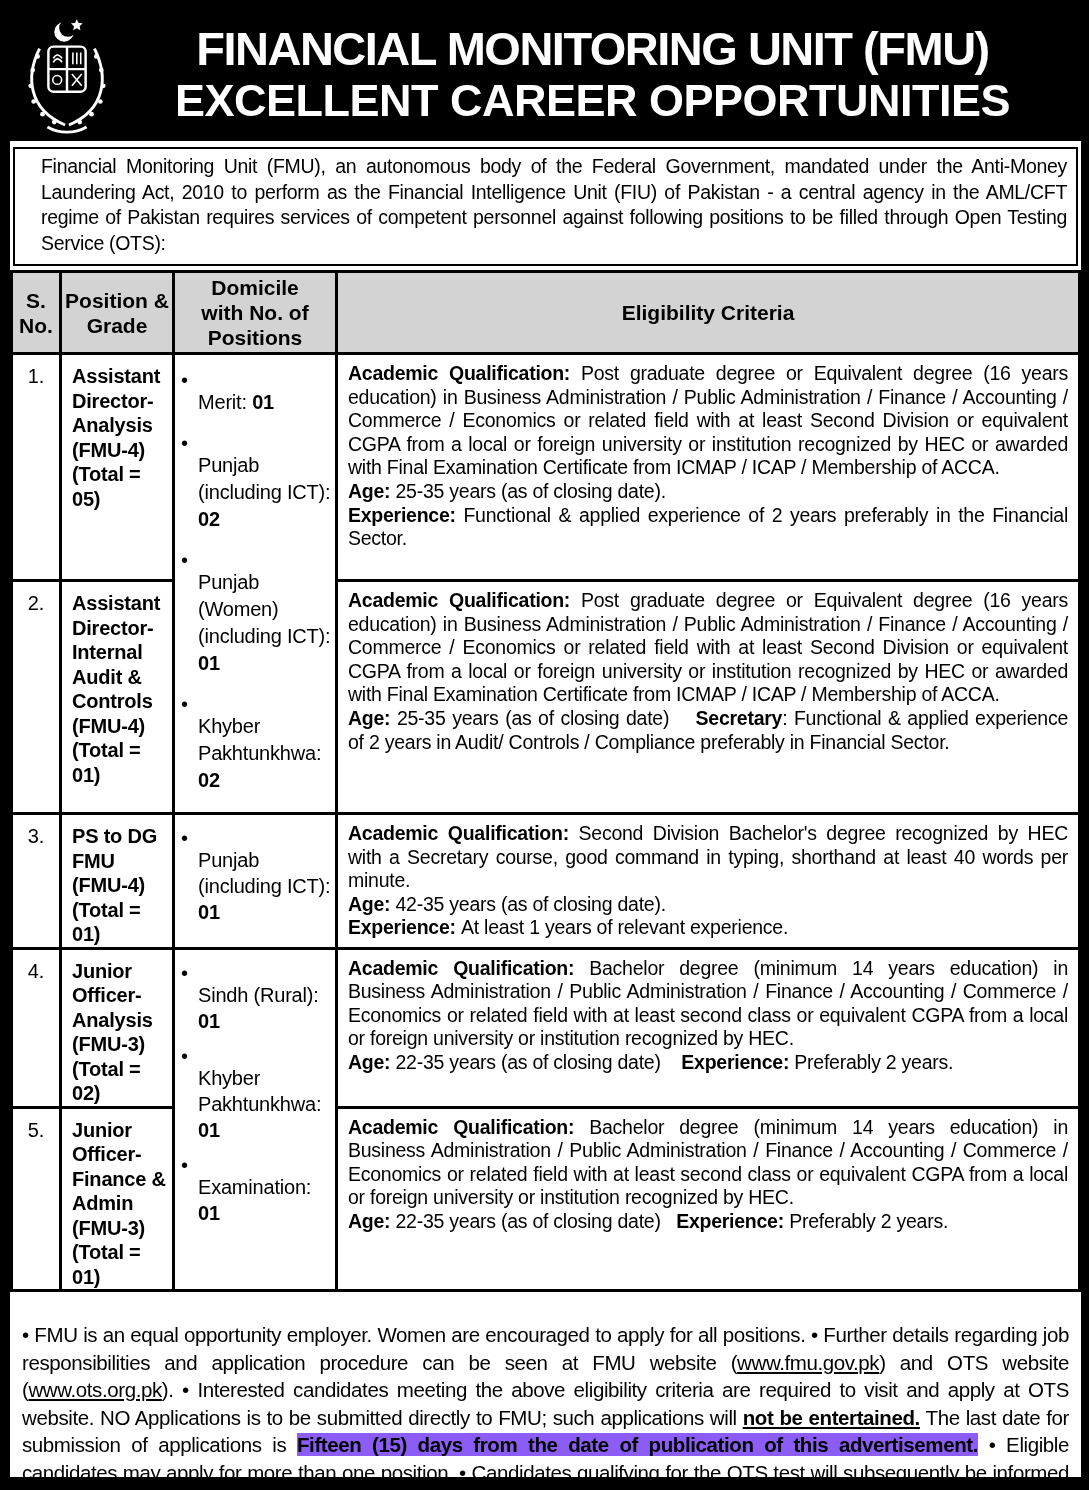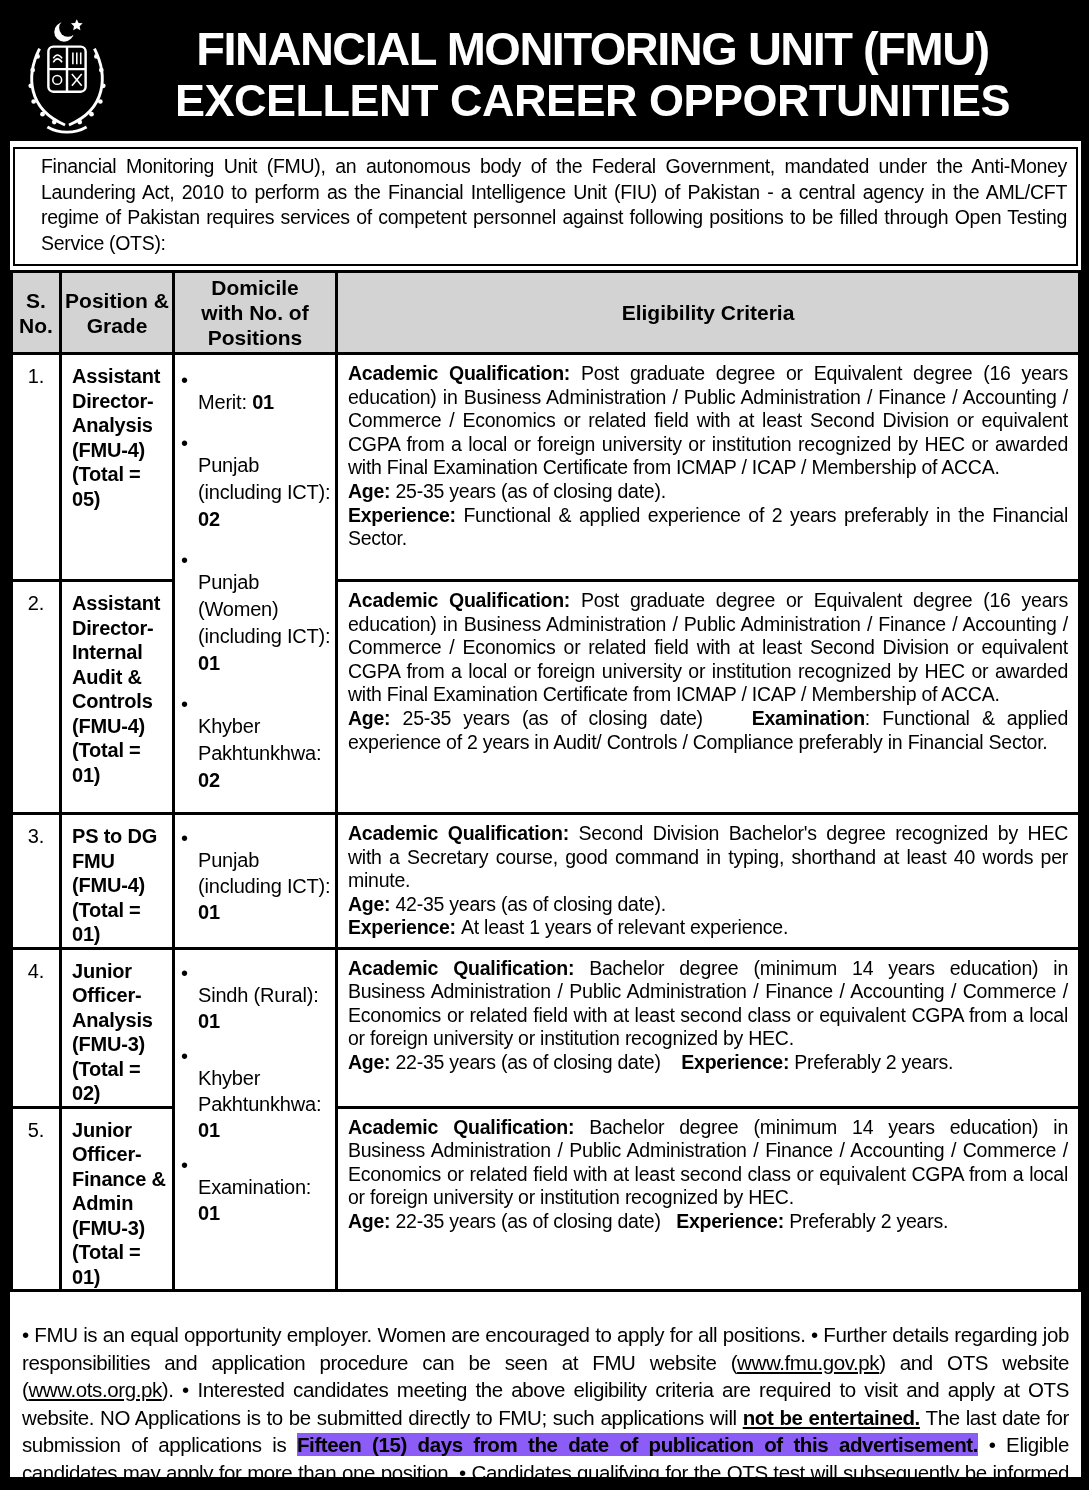--- a/index.html
+++ b/index.html
@@ -146,21 +146,21 @@
           </td>
       <td class="elig rich"><span class="b">Academic Qualification: </span><span>Post graduate degree or Equivalent degree (16 years education) in Business Administration / Public Administration / Finance / Accounting / Commerce / Economics or related field with at least Second Division or equivalent CGPA from a local or foreign university or institution recognized by HEC or awarded with Final Examination Certificate from ICMAP / ICAP / Membership of ACCA.
 </span><span class="b">Age: </span><span>25-35 years (as of closing date).
 </span><span class="b">Experience: </span><span>Functional &amp; applied experience of 2 years preferably in the Financial Sector.</span></td>
     </tr>
     <tr class="r2">
       <td class="sno">2.</td>
       <td class="pos">Assistant Director-Internal Audit &amp; Controls (FMU-4)
 (Total = 01)</td>
       <td class="elig rich"><span class="b">Academic Qualification: </span><span>Post graduate degree or Equivalent degree (16 years education) in Business Administration / Public Administration / Finance / Accounting / Commerce / Economics or related field with at least Second Division or equivalent CGPA from a local or foreign university or institution recognized by HEC or awarded with Final Examination Certificate from ICMAP / ICAP / Membership of ACCA.
-</span><span class="b">Age: </span><span>25-35 years (as of closing date)    </span><span class="b">Examination</span><span>: Functional &amp; applied experience of 2 years in Audit/ Controls / Compliance preferably in Financial Sector.</span></td>
+</span><span class="b">Age: </span><span>25-35 years (as of closing date)    </span><span class="b">Secretary</span><span>: Functional &amp; applied experience of 2 years in Audit/ Controls / Compliance preferably in Financial Sector.</span></td>
     </tr>
     <tr class="r3">
       <td class="sno">3.</td>
       <td class="pos">PS to DG FMU (FMU-4)
 (Total = 01)</td>
       <td class="dom">
             <div class="dli">
               <span class="blt">•</span>
               <div class="dtx rich"><span>Punjab (including ICT): </span><span class="b">01</span></div>
             </div>

